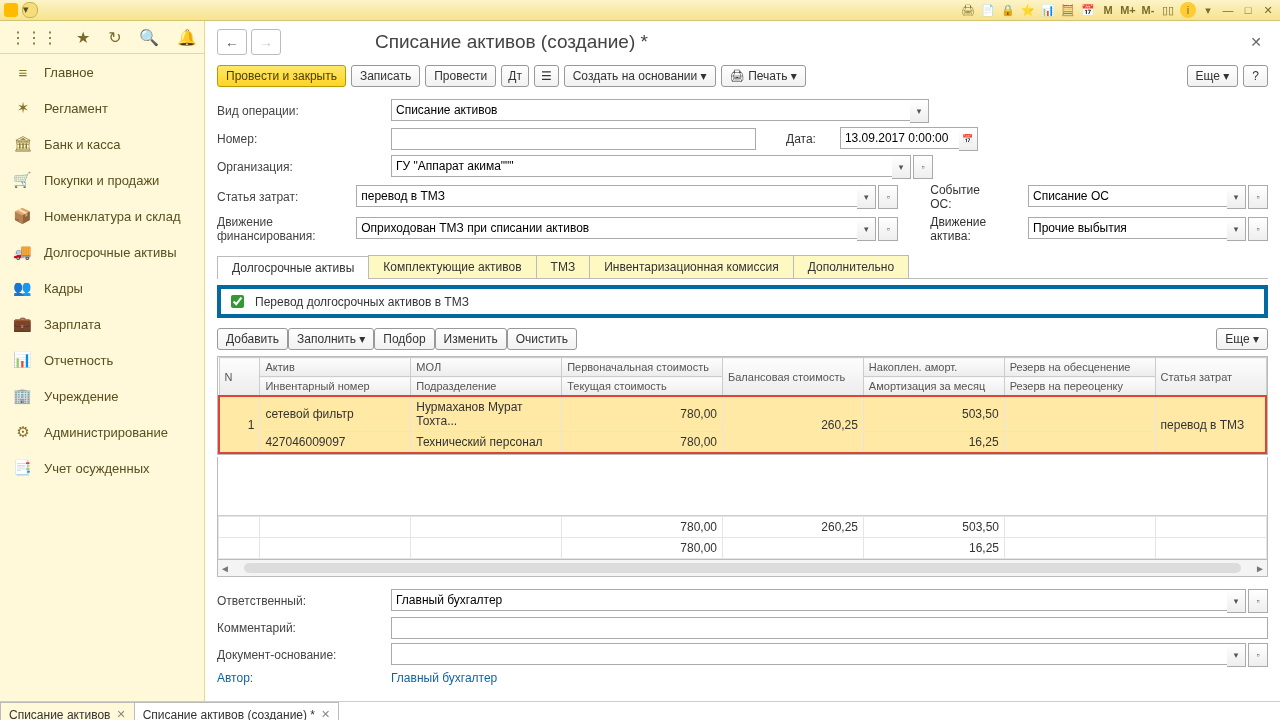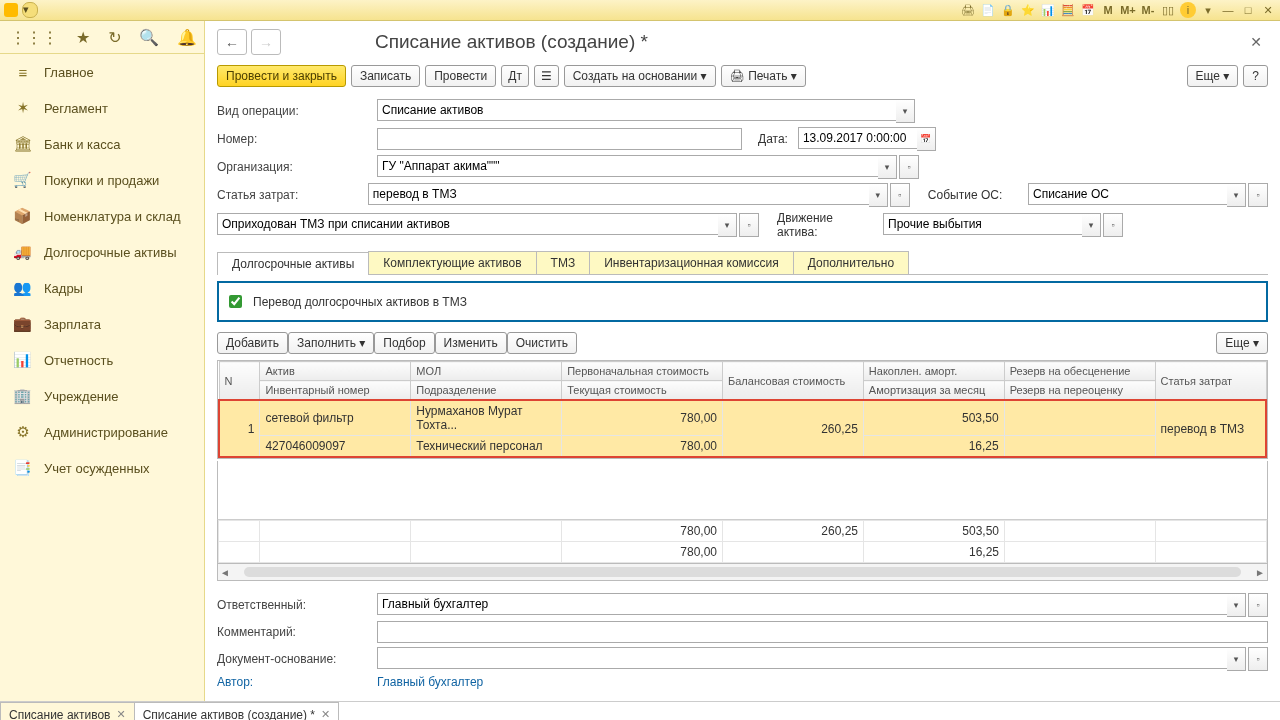--- a/index.html
+++ b/index.html
@@ -20,31 +20,31 @@
 .navbtn{width:28px;height:24px;border:1px solid #bbb;background:#fff;border-radius:3px;display:inline-flex;align-items:center;justify-content:center;margin-right:4px;font-size:14px;color:#555}
 .navbtn.disabled{color:#ccc}
 .mainhead h1{font-size:19px;font-weight:normal;margin:0 0 0 90px;color:#444}
 .mainhead .close{margin-left:auto;font-size:14px;color:#666;padding:2px 6px}
 .cmdbar{display:flex;align-items:center;gap:5px;padding:6px 12px}
 .btn{border:1px solid #999;background:linear-gradient(#fff,#f1f1f1);border-radius:3px;padding:3px 8px;font-size:12px;cursor:pointer}
 .btn.primary{background:linear-gradient(#ffe96b,#ffd324);border-color:#b89a00;font-weight:normal;color:#4a3e00}
 .btn.icon{padding:3px 6px}
 .cmdspacer{flex:1}
 .form{padding:2px 12px}
-.frow{display:flex;align-items:center;margin:4px 0;gap:10px}
+.frow{display:flex;align-items:center;margin:4px 0;gap:24px}
 .flabel{width:150px;font-size:12px;color:#444}
 .finput{border:1px solid #aaa;height:20px;padding:0 4px;font-size:12px;background:#fff}
 .fselect{display:flex}
 .fselect .finput{border-right:none}
 .fselbtn{width:18px;height:22px;border:1px solid #aaa;background:linear-gradient(#fff,#eee);display:inline-flex;align-items:center;justify-content:center;font-size:9px;color:#555;border-left:none}
 .fselbtn+.fselbtn{border-left:1px solid #aaa;margin-left:2px}
 .tabs{display:flex;border-bottom:1px solid #bbb;margin:6px 12px 0 12px}
 .tab{padding:4px 14px;border:1px solid #bbb;border-bottom:none;background:#fef9c3;font-size:12px;margin-right:-1px;cursor:pointer}
 .tab.active{background:#fff;position:relative;top:1px}
-.checkrow{margin:6px 12px;padding:9px 6px;border:2px solid #0369a1; display:inline-flex;align-items:center;gap:8px}
+.checkrow{margin:6px 12px;padding:3px 6px;border:4px solid #0369a1; display:inline-flex;align-items:center;gap:8px}
 .checkrow input{accent-color:#393}
 .tbar2{display:flex;padding:4px 12px}
 .gridwrap{margin:2px 12px;border:1px solid #bbb}
 .grid{width:100%;border-collapse:collapse;font-size:12px}
 .grid th{background:linear-gradient(#fdfdfd,#ececec);border:1px solid #ccc;padding:3px 5px;font-weight:normal;text-align:left;color:#555;font-size:11px}
 .grid td{border:1px solid #e5e5e5;padding:3px 5px}
 .rowsel{border:2px solid #d43}
 .rowsel td{background:#ffe9a5}
 .num{text-align:right}
 .gridspace{height:58px;background:#fff;border-left:1px solid #bbb;border-right:1px solid #bbb;margin:0 12px}
@@ -199,20 +199,21 @@
             <span class="fselbtn">▫</span>
           </div>
         <span style="width:96px;margin-left:8px">Событие ОС:</span>
         <div class="fselect">
             <input class="finput" style="width: 190px;" value="Списание ОС">
             <span class="fselbtn">▾</span>
             <span class="fselbtn">▫</span>
           </div>
       </div>
       <div class="frow">
+        <span class="flabel">Движение финансирования:</span>
         <div class="fselect">
             <input class="finput" style="width: 492px;" value="Оприходован ТМЗ при списании активов">
             <span class="fselbtn">▾</span>
             <span class="fselbtn">▫</span>
           </div>
         <span style="width:96px;margin-left:8px">Движение актива:</span>
         <div class="fselect">
             <input class="finput" style="width: 190px;" value="Прочие выбытия">
             <span class="fselbtn">▾</span>
             <span class="fselbtn">▫</span>

